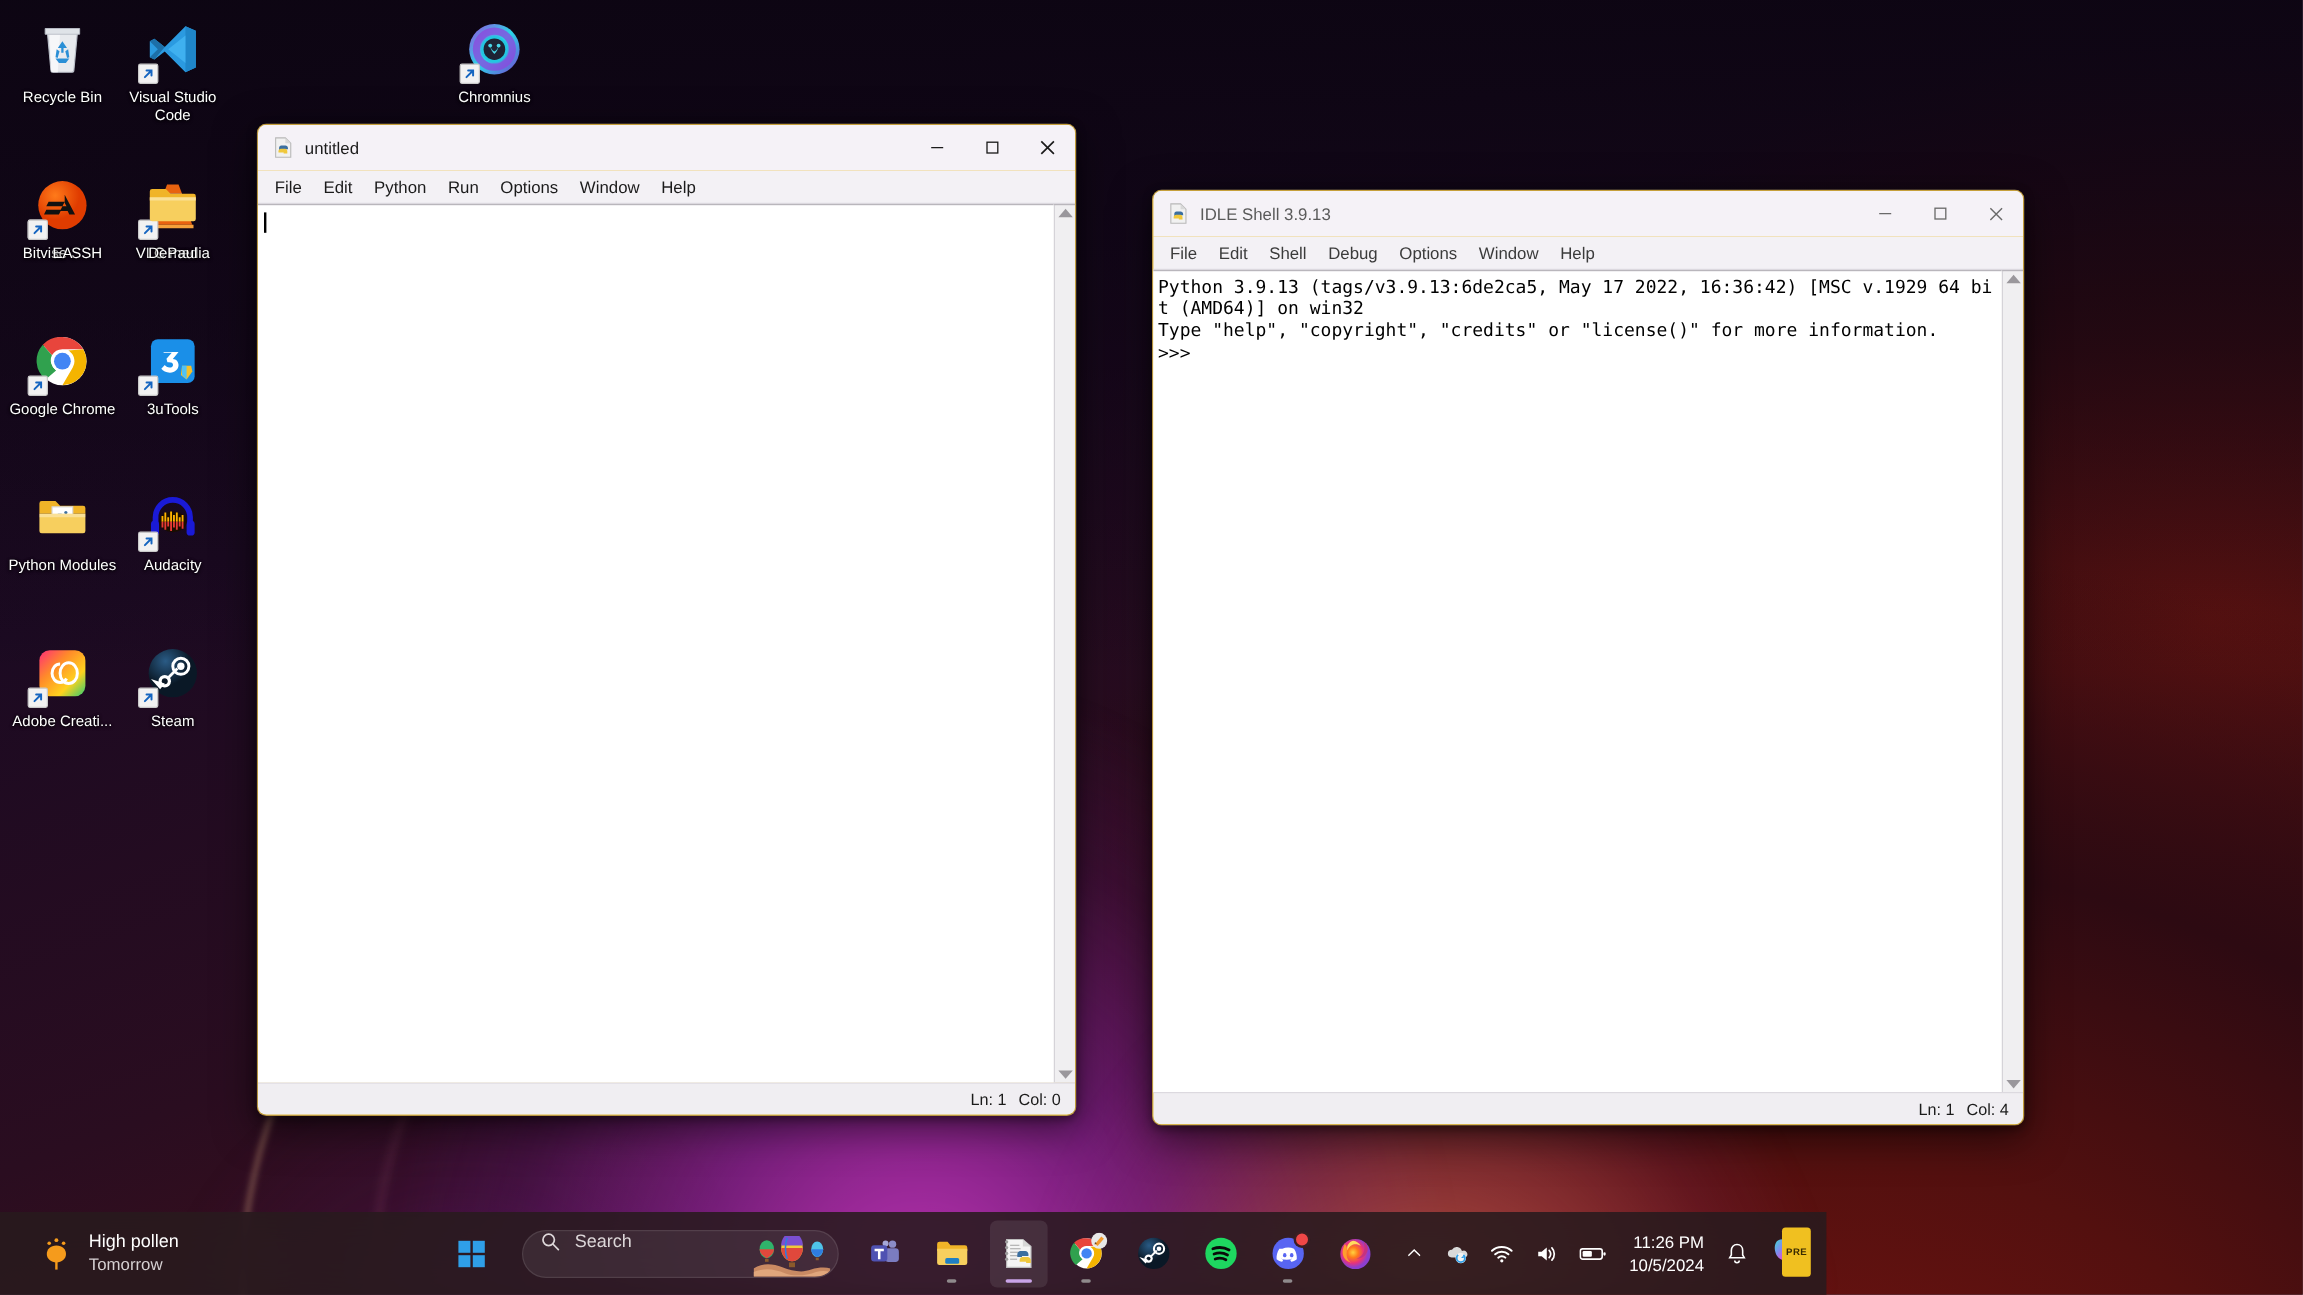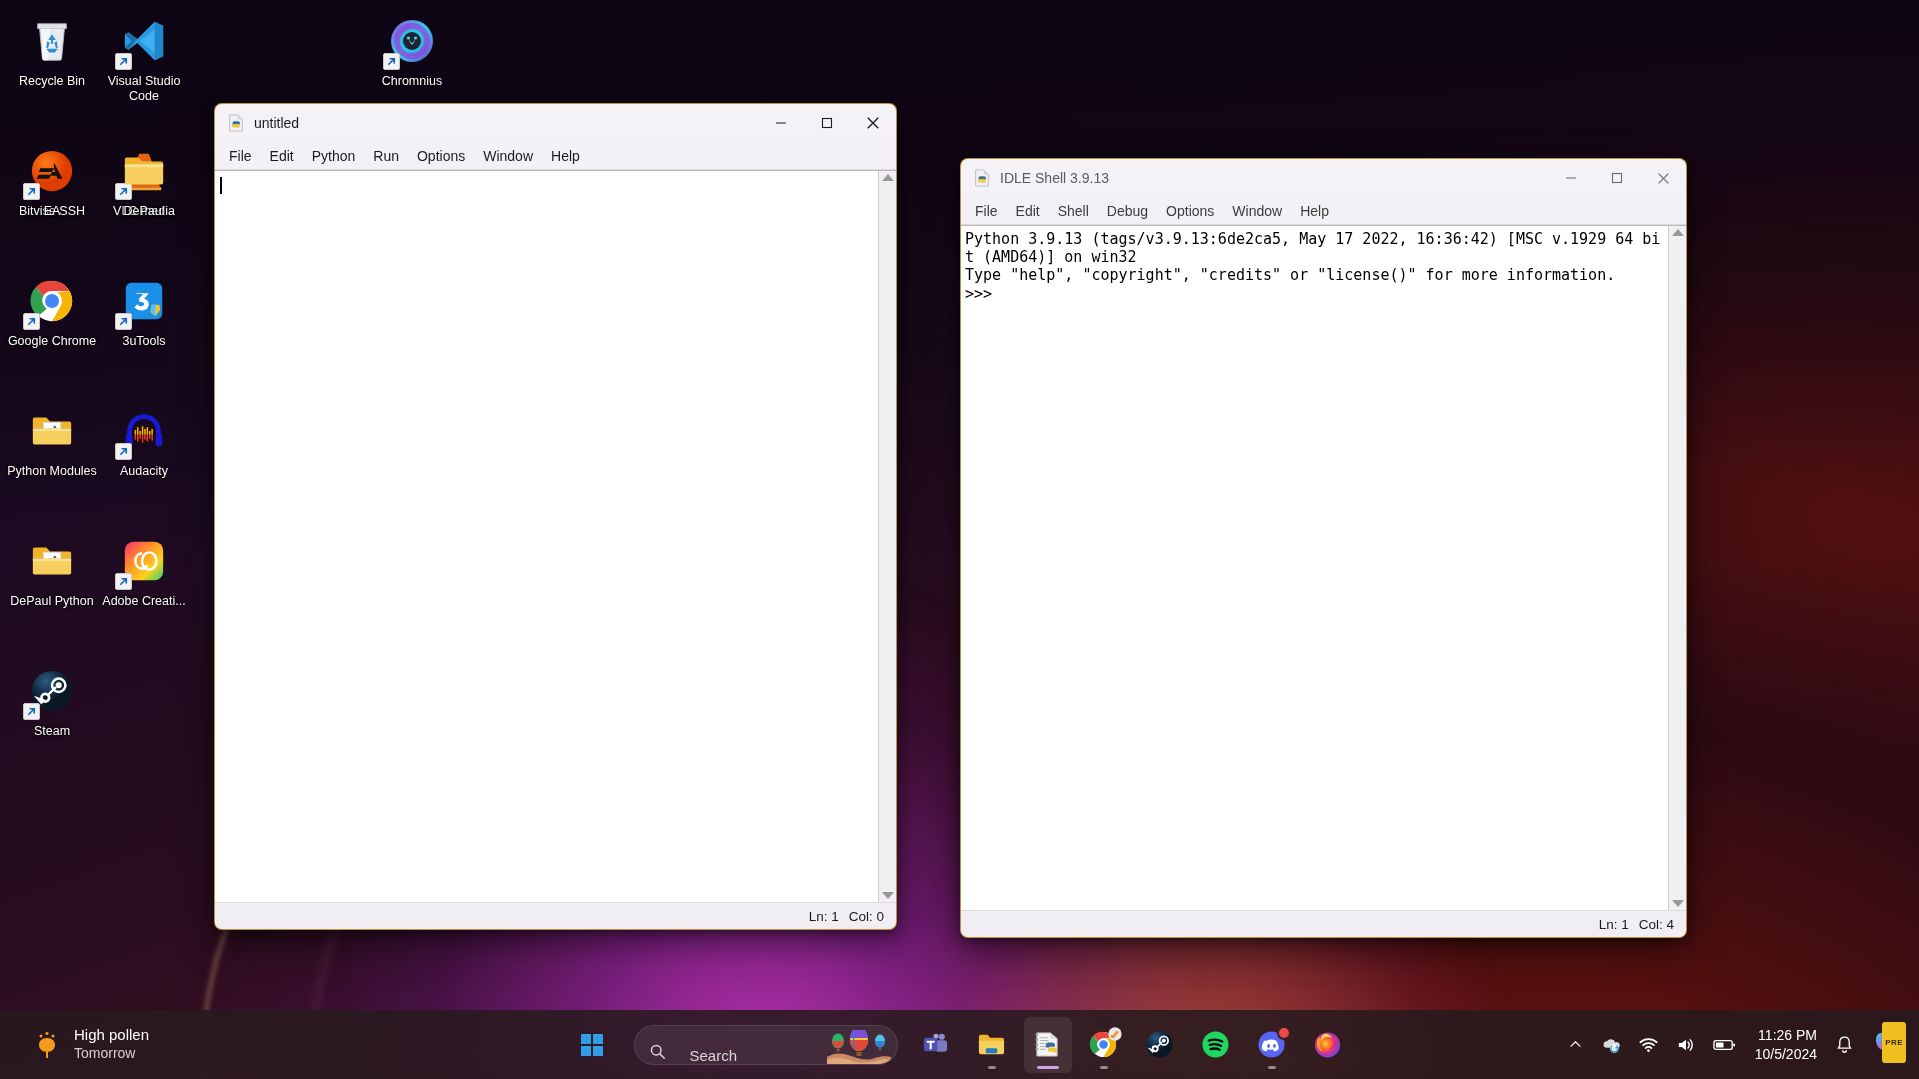--- a/index.html
+++ b/index.html
@@ -159,21 +159,21 @@
   .statusbar {
     height: 27px; flex: 0 0 27px; background: #f0eef2;
     display: flex; align-items: center; justify-content: flex-end;
     padding-right: 12px; gap: 10px;
     border-top: 1px solid #dcd9df;
   }
   .statusbar span { font-size: 13.5px; color: #1b1b1b; }
 
   
   #taskbar {
-    position: absolute; left: 0; bottom: 0; width: 1919px; height: 69px;
+    position: absolute; left: 0; bottom: 0; width: 1522px; height: 69px;
     background: rgba(40,26,30,.88);
     backdrop-filter: blur(22px);
     z-index: 60;
     display: flex; align-items: center;
   }
   #tb-weather {
     position: absolute; left: 20px; top: 0; height: 69px;
     display: flex; align-items: center; gap: 12px; padding: 0 12px;
     border-radius: 6px;
   }
@@ -197,21 +197,21 @@
     position: absolute; bottom: 4px; height: 3px; border-radius: 2px;
     background: #8f8a8c; width: 8px;
   }
   .tb-underline.wide { width: 22px; background: #c9a4e8; }
 
   #tb-search {
     width: 264px; height: 40px; margin-left: 14px; margin-right: 10px;
     background: rgba(255,255,255,.07);
     border: 1px solid rgba(255,255,255,.10);
     border-radius: 20px;
-    display: flex; align-items: flex-end; gap: 24px;
+    display: flex; align-items: flex-start; gap: 12px;
     padding-left: 14px; position: relative; overflow: hidden;
   }
   #tb-search .s-label { color: #dcd6d8; font-size: 15px; }
   #tb-search .balloons { position: absolute; right: 6px; bottom: 0; width: 64px; height: 34px; }
 
   #tb-tray {
     position: absolute; right: 10px; top: 0; height: 69px;
     display: flex; align-items: center; gap: 0;
   }
   .tray-btn { height: 48px; display: flex; align-items: center; justify-content: center; padding: 0 9px; border-radius: 5px; }
@@ -437,33 +437,20 @@
         </svg>
         <span class="shortcut-badge">
           <svg viewBox="0 0 12 12">
               <path d="M3 9 9 3M4.5 3H9v4.5" stroke="#1565c0" stroke-width="1.8" fill="none" stroke-linecap="round"></path>
             </svg>
         </span>
       </div>
       <div class="lbl">Audacity</div>
     </div>
 
-    <div class="dicon">
-      <div class="glyph">
-        <svg viewBox="0 0 48 48" width="46" height="46">
-          <path d="M4 12a2 2 0 0 1 2-2h12l4 4h20a2 2 0 0 1 2 2v5H4z" fill="#f0b428"></path>
-          <rect x="15" y="15" width="18" height="14" fill="#fff" stroke="#d8d8d8"></rect>
-          <path d="M22 21c1.6 0 3 .5 3 2s-1.4 2-3 2h-2v-4z" fill="#3b6fa0"></path>
-          <circle cx="27" cy="20" r="1.4" fill="#3b6fa0"></circle>
-          <path d="M4 21h40v15a2 2 0 0 1-2 2H6a2 2 0 0 1-2-2z" fill="#f7cf5e"></path>
-          <path d="M4 21h40v3H4z" fill="#fff" opacity=".35"></path>
-        </svg>
-      </div>
-      <div class="lbl">DePaul Python</div>
-    </div>
 
     <div class="dicon">
       <div class="glyph">
         <svg viewBox="0 0 48 48" width="46" height="46">
           <defs>
               <linearGradient id="ccg" x1="0" y1="0" x2="1" y2="1">
             <stop offset="0%" stop-color="#ff2d78"></stop>
                 <stop offset="35%" stop-color="#ff8a2a"></stop>
             <stop offset="70%" stop-color="#ffd21e"></stop>
                 <stop offset="100%" stop-color="#2ecc71"></stop>

